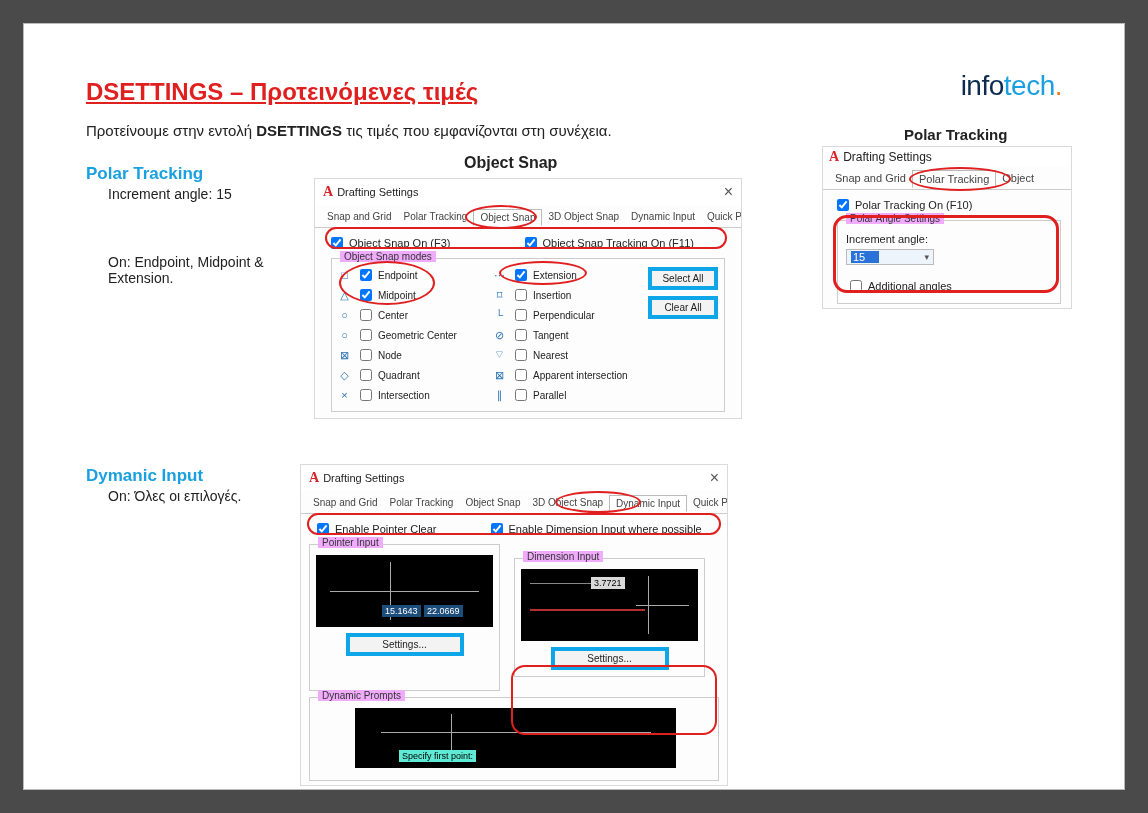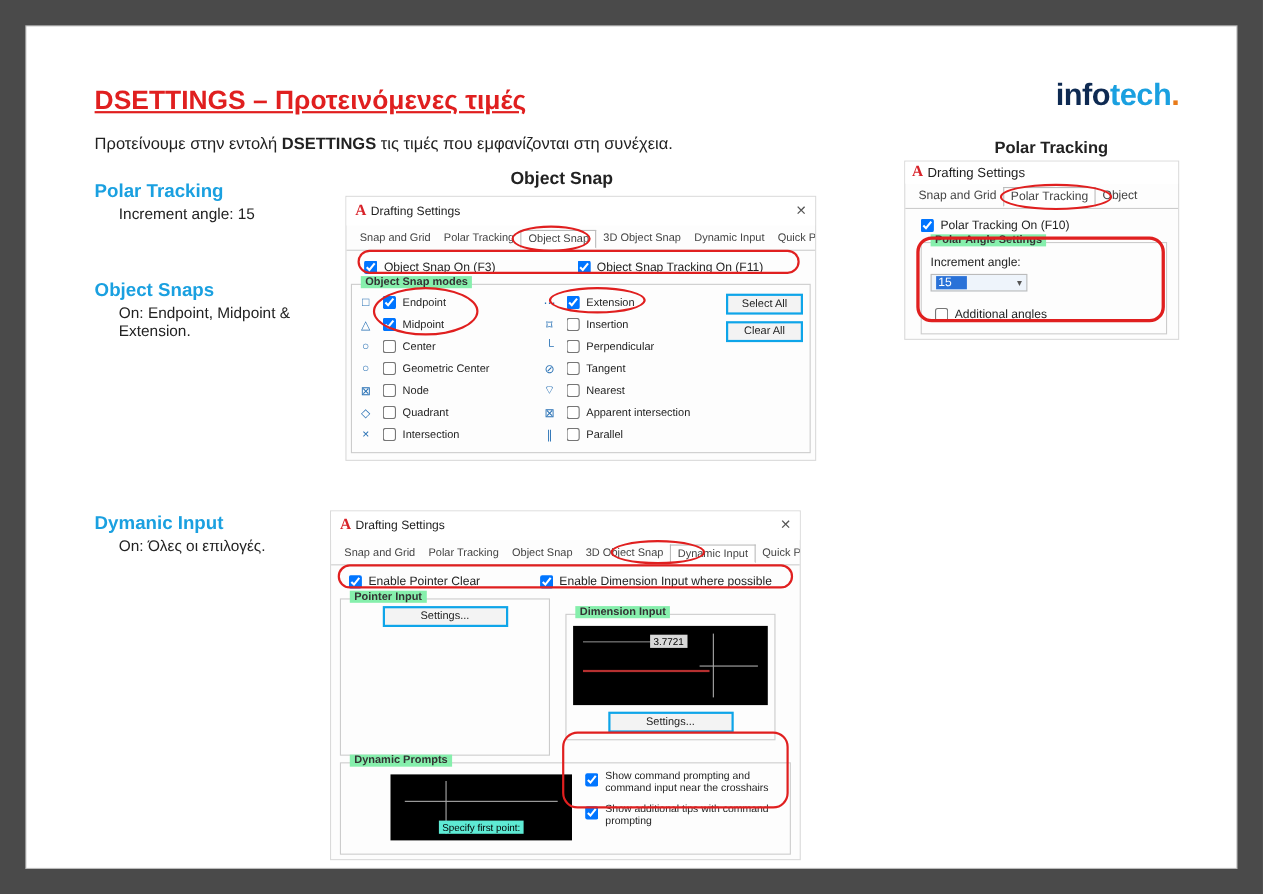--- a/index.html
+++ b/index.html
@@ -32,23 +32,23 @@
   .intro {
     position: absolute;
     top: 98px;
     left: 62px;
     font-size: 15px;
   }
   .bold { font-weight: bold; }
   .logo {
     position: absolute;
     top: 46px;
-    right: 52px;
+    right: 62px;
     font-size: 28px;
-    font-weight: 700;
+    font-weight: 400;
     letter-spacing: -0.5px;
   }
   .logo .l1 { color: #0e2a52; }
   .logo .l2 { color: #1aa0e0; }
   .logo .dot { color: #e87b1a; }
 
   .sec-blue {
     color: #1aa0e0;
     font-weight: bold;
     font-size: 17px;
@@ -114,42 +114,41 @@
     border: 2.5px solid #e01f1f;
     border-radius: 14px;
     pointer-events: none;
   }
 
   .chk { display: inline-flex; align-items: center; gap: 3px; }
   .chk input { width: 12px; height: 12px; vertical-align: middle; }
 
   .fieldset {
     border: 1px solid #ccc;
-    margin: 6px 4px;
+    margin: 6px 16px;
     padding: 6px 6px;
     position: relative;
   }
   .fieldset > .legend {
     position: absolute;
     top: -8px;
     left: 8px;
-    background: #86efac;
+    background: #f0abfc;
     padding: 0 4px;
     font-size: 10px;
     color: #333;
-    font-weight: bold;
   }
 
   .osnap-cols { display: flex; gap: 8px; }
   .osnap-col { flex: 1; }
   .osnap-row { display: flex; align-items: center; gap: 5px; height: 20px; font-size: 10px; }
   .sym { width: 13px; display:inline-block; text-align:center; color:#2a72b5; font-size:11px; }
 
   .btn {
-    border: 2px solid #0ea5e9;
+    border: 4px solid #0ea5e9;
     background: #f3f3f3;
     padding: 2px 10px;
     font-size: 10px;
     text-align: center;
   }
 
   .preview-box {
     background: #000;
     height: 72px;
     position: relative;
@@ -197,21 +196,20 @@
   </div>
   <div class="logo">
     <span class="l1">info</span><span class="l2">tech</span><span class="dot">.</span>
   </div>
 
   <div class="section1">
     <div class="sec-blue">Polar Tracking</div>
     <div class="sec-body">Increment angle: 15</div>
   </div>
   <div class="section2">
-    <div class="sec-blue">Object Snaps</div>
     <div class="sec-body">On: Endpoint, Midpoint &amp; Extension.</div>
   </div>
   <div class="section3">
     <div class="sec-blue">Dymanic Input</div>
     <div class="sec-body">On: Όλες οι επιλογές.</div>
   </div>
 
   <div style="position:absolute; top:130px; left:440px; font-weight:bold; font-size:16px;">Object Snap</div>
 
   <div class="panel" style="top:154px; left:290px; width:426px;">
@@ -413,20 +411,26 @@
           <span>Enable Pointer Clear</span>
         </label>
       <label class="chk" style="margin-left:30px;">
           <input type="checkbox" checked="" style="">
           <span>Enable Dimension Input where possible</span>
         </label>
     </div>
     <div style="display:flex; gap:0; padding:0 8px;">
       <div class="fieldset" style="flex:1; margin:0;">
         <div class="legend">Pointer Input</div>
+        <div class="preview-box">
+          <div class="cross-h"></div>
+            <div class="cross-v"></div>
+          <span class="coord-tag" style="bottom:10px; left:66px;">15.1643</span>
+          <span class="coord-tag" style="bottom:10px; left:108px;">22.0669</span>
+        </div>
         <div style="text-align:center;"><span class="btn" style="display:inline-block; width:90px;">Settings...</span></div>
       </div>
       <div class="fieldset" style="flex:1; margin:14px;">
         <div class="legend">Dimension Input</div>
         <div class="preview-box">
           <div class="cross-v" style="left:72%;"></div>
           <div class="cross-h" style="top:50%; left:65%; width:30%;"></div>
           <div style="position:absolute; left:5%; top:55%; width:65%; height:2px; background:#b53030;"></div>
           <div style="position:absolute; left:5%; top:20%; width:42%; height:1px; background:#888;"></div>
           <span class="coord-tag" style="top:8px; left:70px; background:#d9d9d9; color:#000;">3.7721</span>
@@ -438,30 +442,20 @@
       <div class="fieldset" style="flex:1; margin:0;padding-left:45px;">
         <div class="legend">Dynamic Prompts</div>
         <div style="display:flex; gap:8px;">
           <div style="flex:0.9;">
             <div class="preview-box" style="height:60px;">
               <div class="cross-h" style="top:40%;"></div>
                 <div class="cross-v" style="left:30%;"></div>
               <span class="coord-tag" style="bottom:6px; left:44px; background:#5eead4; color:#000;">Specify first point:</span>
             </div>
           </div>
-          <div style="flex:1; font-size:9.5px;">
-            <label class="chk" style="align-items:flex-start; margin-bottom:8px;">
-                <input type="checkbox" checked="" style="">
-                <span>Show command prompting and command input near the crosshairs</span>
-              </label>
-            <label class="chk" style="align-items:flex-start;">
-                <input type="checkbox" checked="" style="">
-                <span>Show additional tips with command prompting</span>
-              </label>
-          </div>
         </div>
       </div>
     </div>
 
     <div class="red-ellipse" style="top:26px; left:254px; width:82px; height:18px;"></div>
     <div class="red-roundrect" style="top:48px; left:6px; width:410px; height:18px;"></div>
     <div class="red-roundrect" style="top:200px; left:210px; width:202px; height:66px;"></div>
   </div>
 
 

